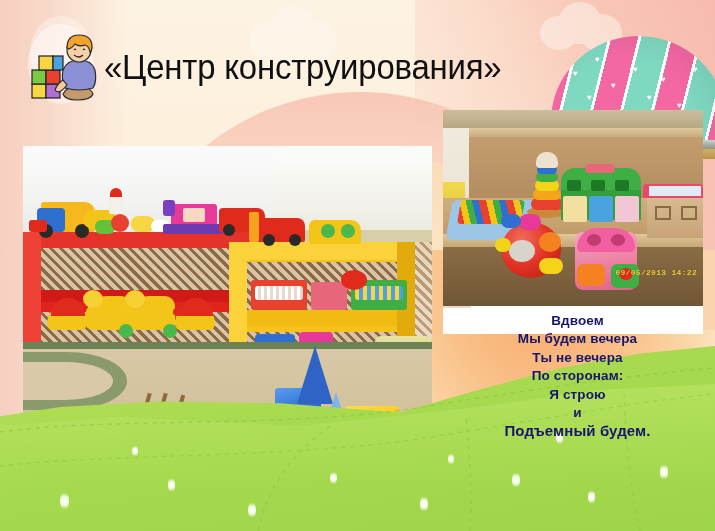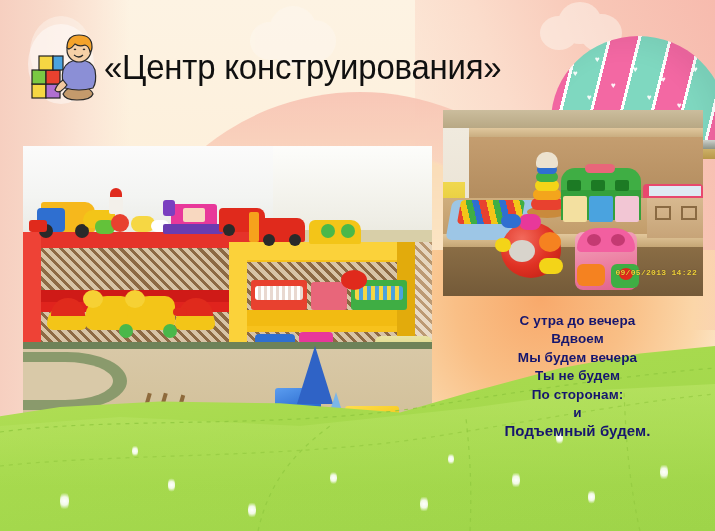--- a/index.html
+++ b/index.html
@@ -96,21 +96,21 @@
     position:absolute; left:104px; top:40px; width:520px; height:54px;
     font-family:"Liberation Sans", sans-serif;
     font-size:35px; line-height:54px; font-weight:400; letter-spacing:-.2px;
     color:#101010; white-space:nowrap;
     transform:scaleX(.94); transform-origin:left center;
   }
 
   
   .photo{ position:absolute; overflow:hidden; background:#fff; }
   .photo-left{ left:23px; top:146px; width:409px; height:334px; }
-  .photo-right{ left:443px; top:110px; width:260px; height:186px; }
+  .photo-right{ left:443px; top:110px; width:260px; height:224px; }
 
   
   .pl-wall{ position:absolute; left:0; top:0; width:409px; height:92px;
     background:linear-gradient(180deg,#fbfbfb 0%,#f3f4f2 55%,#e9eae4 100%); }
   .pl-wall-r{ position:absolute; left:250px; top:0; width:159px; height:120px;
     background:linear-gradient(180deg,#fdfdfb 0%,#efeee6 60%,#e3e1d4 100%); }
   .pl-strip{ position:absolute; left:250px; top:84px; width:159px; height:12px; background:#d8cfa8; }
   .pl-mesh-r{ position:absolute; left:268px; top:96px; width:141px; height:120px;
      background:
        repeating-linear-gradient(45deg, #b1895c 0 3px, #e6d4bb 3px 7px),
@@ -485,22 +485,22 @@
   <div class="sparkle" style="left:330px;top:470px;width:7px;height:16px;"></div>
   <div class="sparkle" style="left:420px;top:494px;width:8px;height:20px;"></div>
   <div class="sparkle" style="left:512px;top:470px;width:8px;height:20px;"></div>
   <div class="sparkle" style="left:588px;top:488px;width:7px;height:18px;"></div>
   <div class="sparkle" style="left:660px;top:462px;width:8px;height:20px;"></div>
   <div class="sparkle" style="left:132px;top:444px;width:6px;height:14px;"></div>
   <div class="sparkle" style="left:556px;top:430px;width:7px;height:16px;"></div>
   <div class="sparkle" style="left:448px;top:452px;width:6px;height:14px;"></div>
 
   <div class="poem">
-    <span class="l">С утра до вечера</span>
     <span class="l">Вдвоем</span>
     <span class="l">Мы будем вечера</span>
-    <span class="l">Ты не будем</span>
+    <span class="l">Ты не вечера</span>
     <span class="l">По сторонам:</span>
+    <span class="l">Я строю</span>
     <span class="l">и</span>
     <span class="l last">Подъемный будем.</span>
   </div>
 
 </div>
 
 </body></html>

